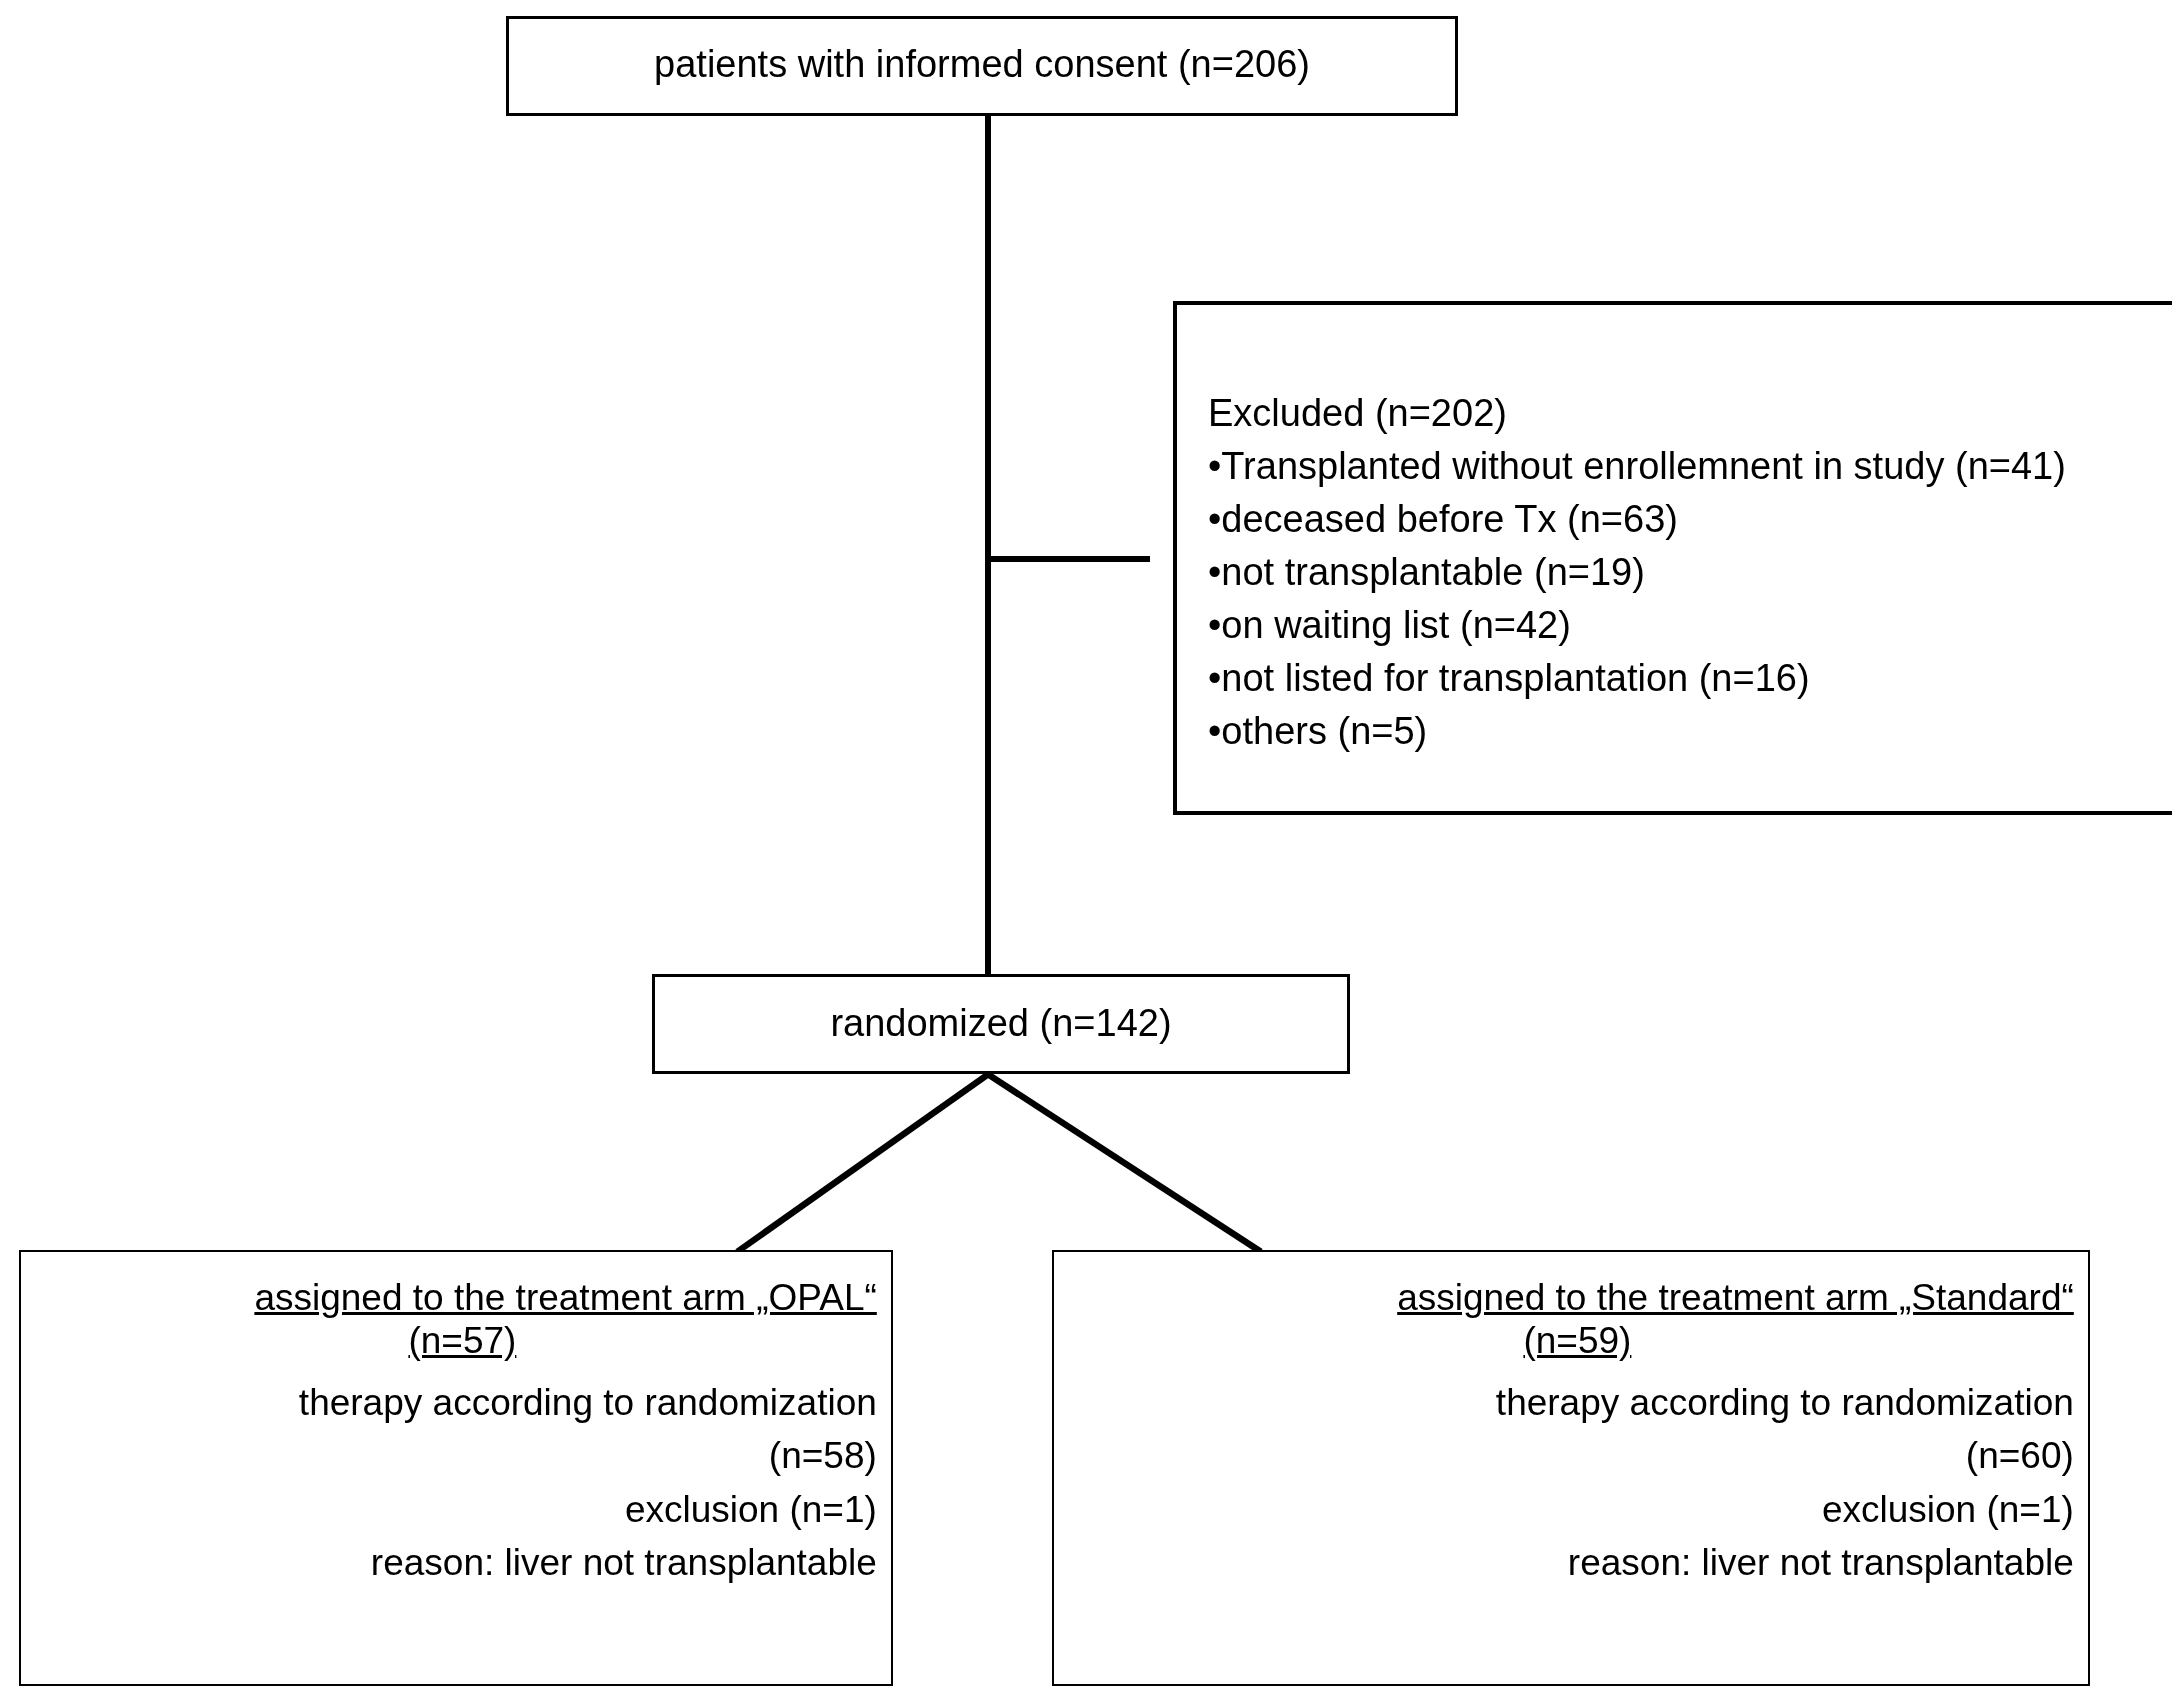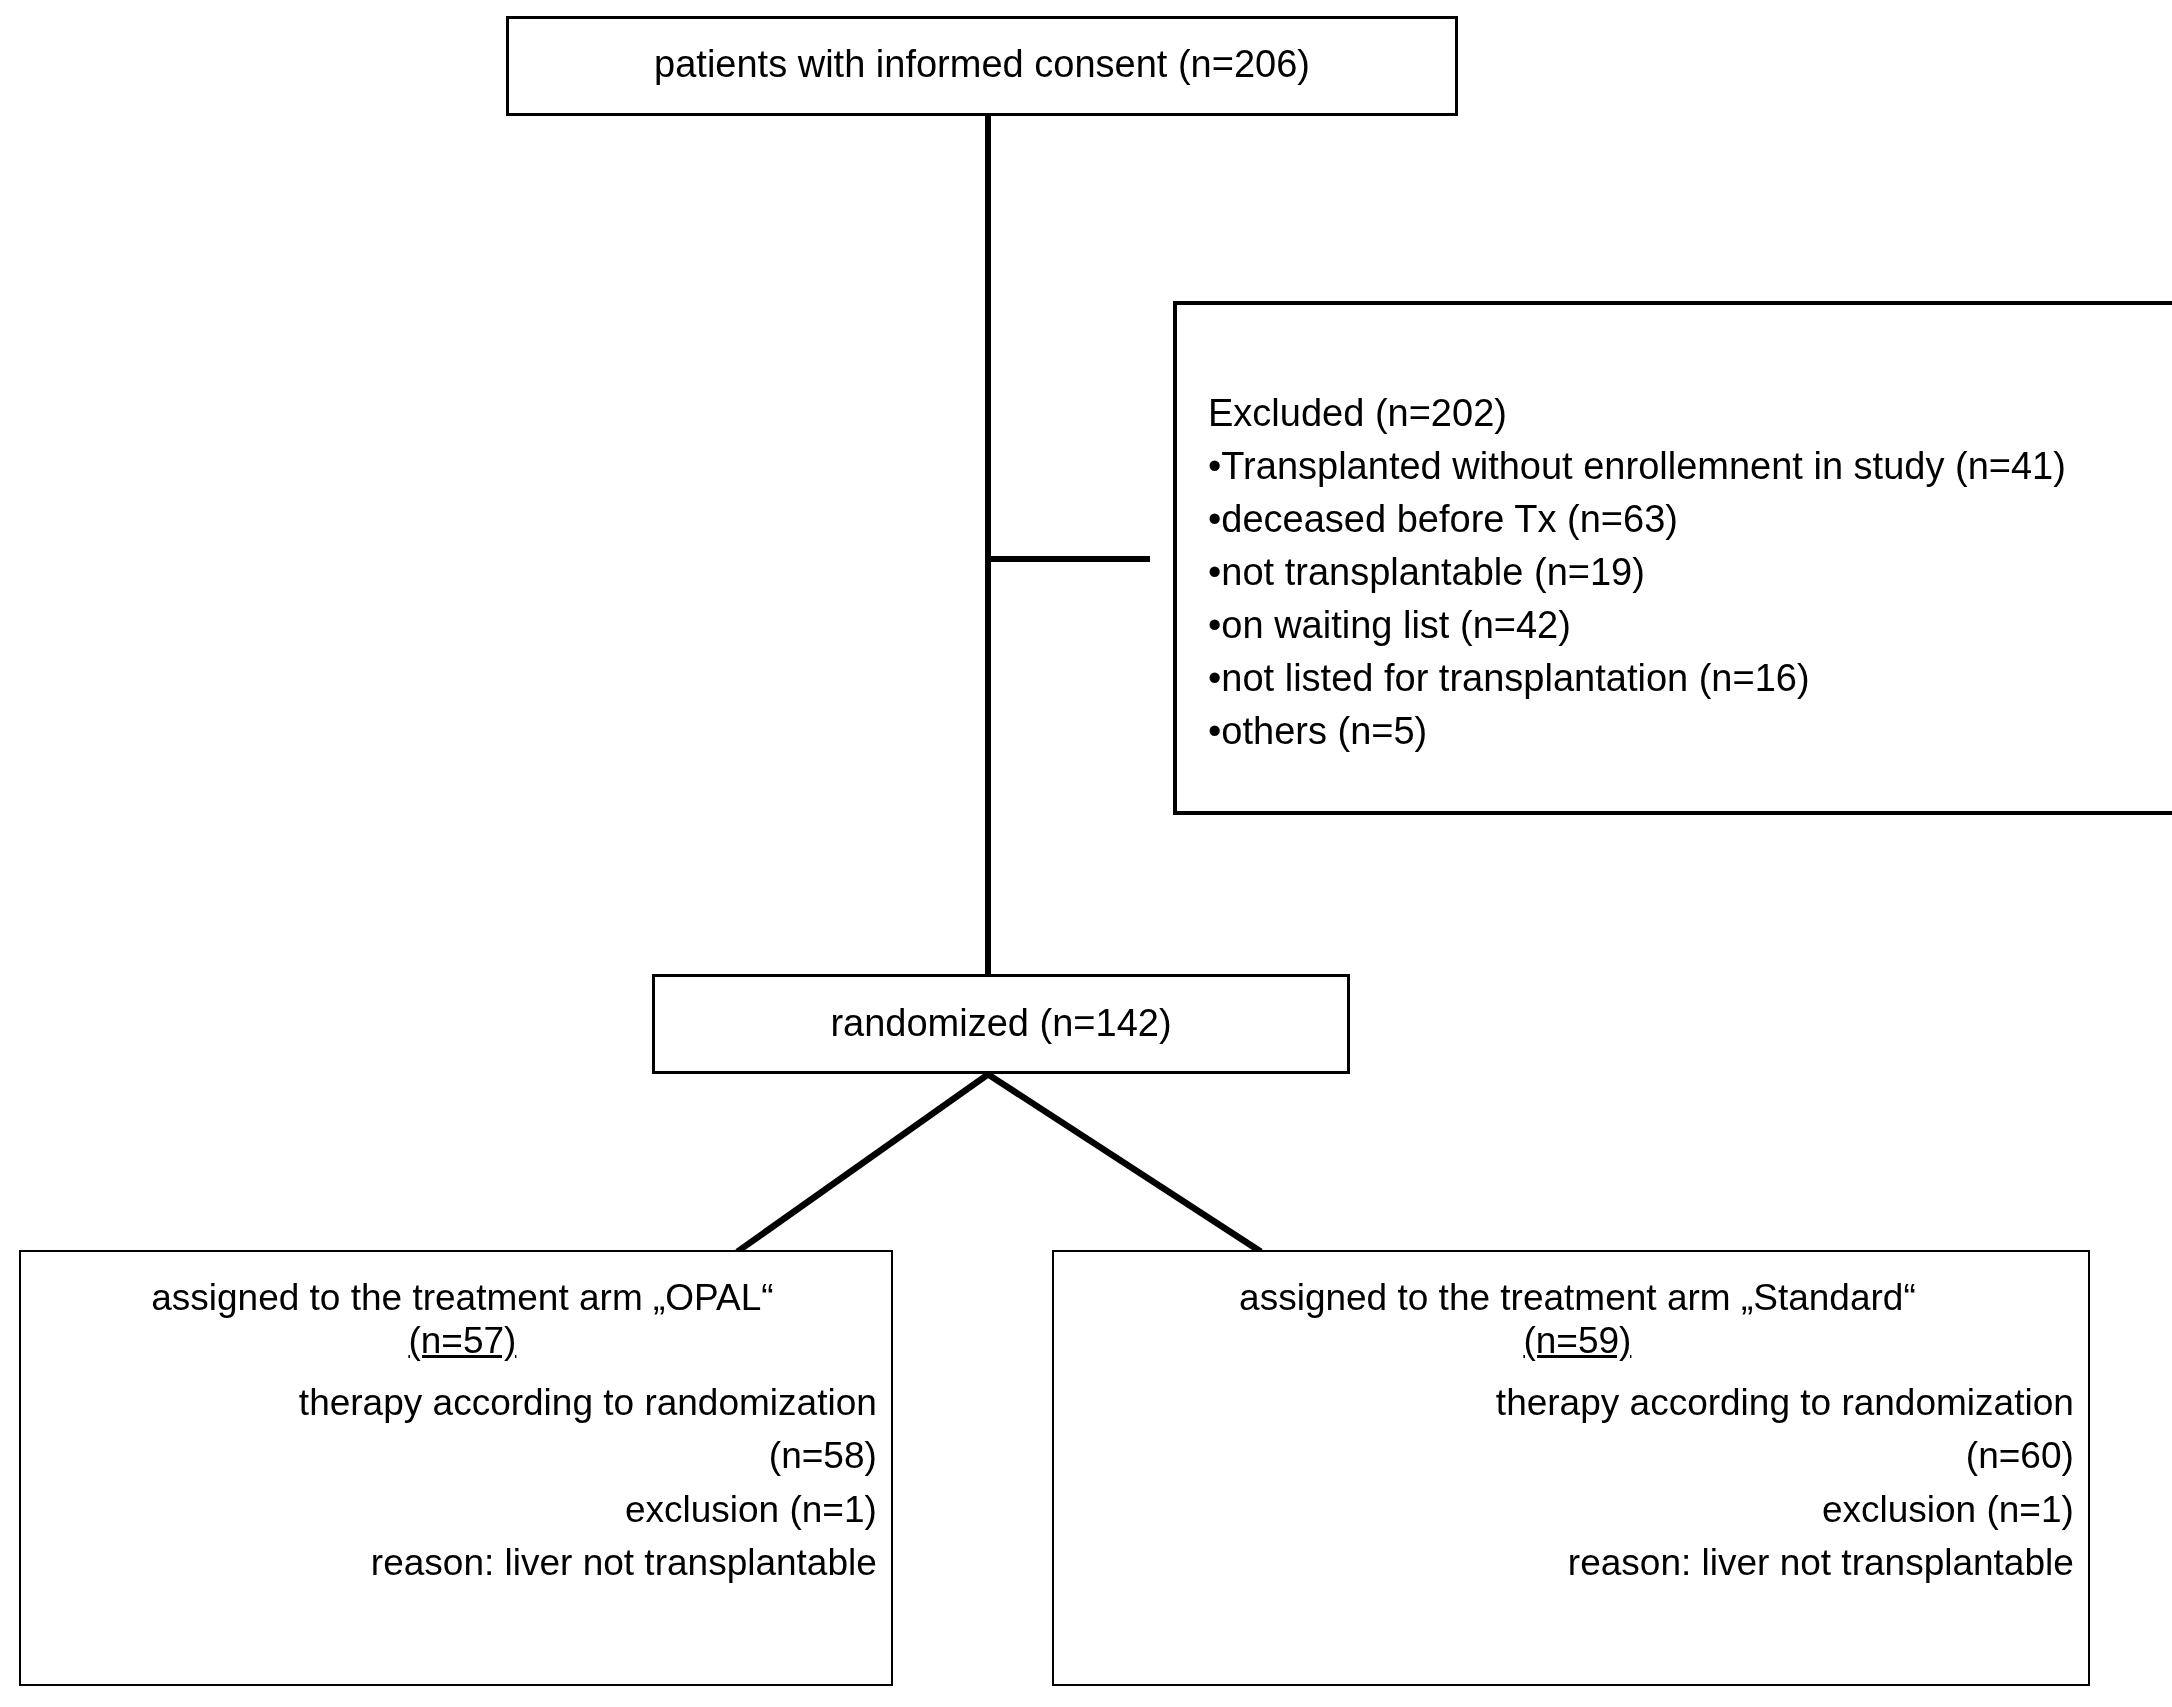--- a/index.html
+++ b/index.html
@@ -105,22 +105,23 @@
   }
   .arm-inner {
     position: absolute;
     left: 27px;
     right: 14.2px;
     top: 24px;
   }
   .arm-title {
     font-size: 37px;
     line-height: 1.17;
-    text-align: center;
-    white-space: nowrap;
+    text-align: right;
+    white-space: nowrap;
+    text-decoration: underline;
   }
   .arm-count {
     font-size: 37px;
     line-height: 1.17;
     text-align: center;
     margin-bottom: 18.5px;
     text-decoration: underline;
   }
   .arm-line {
     font-size: 37px;

